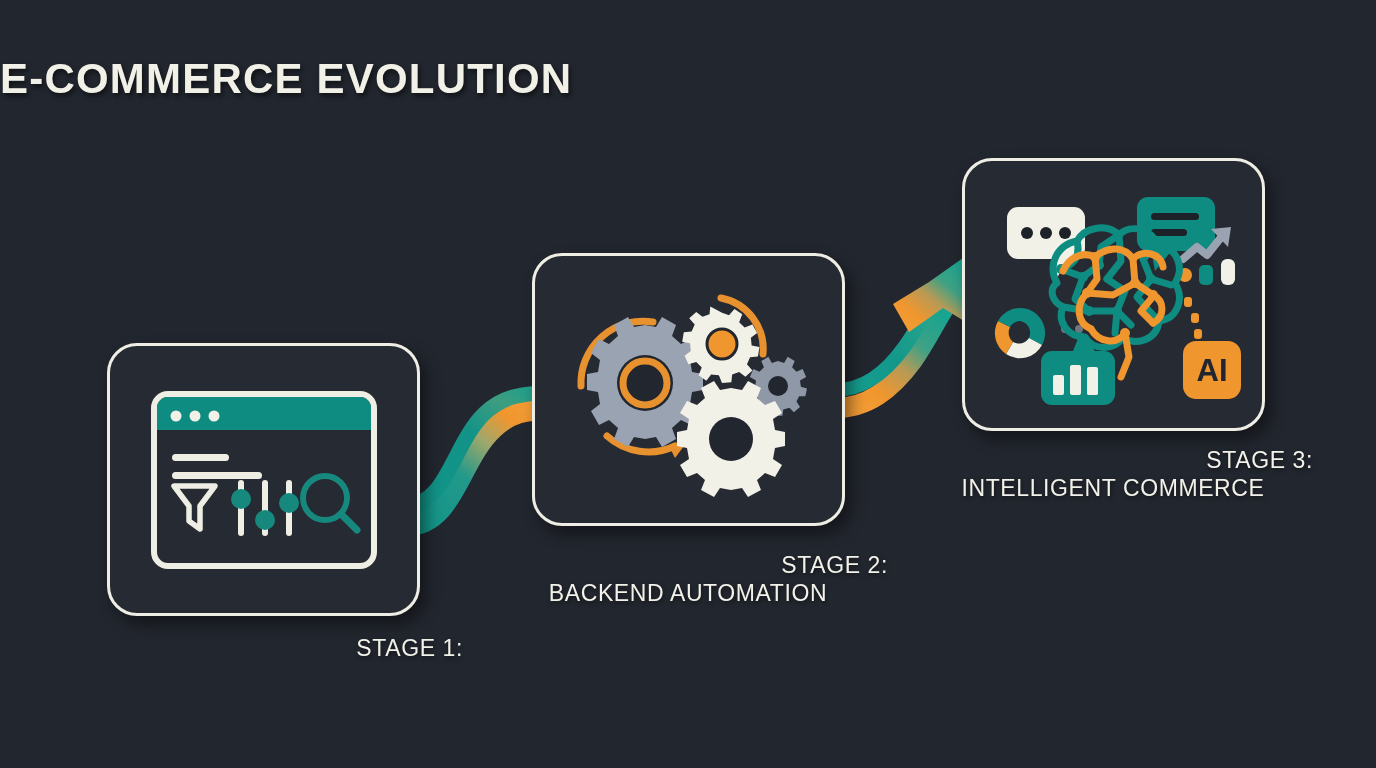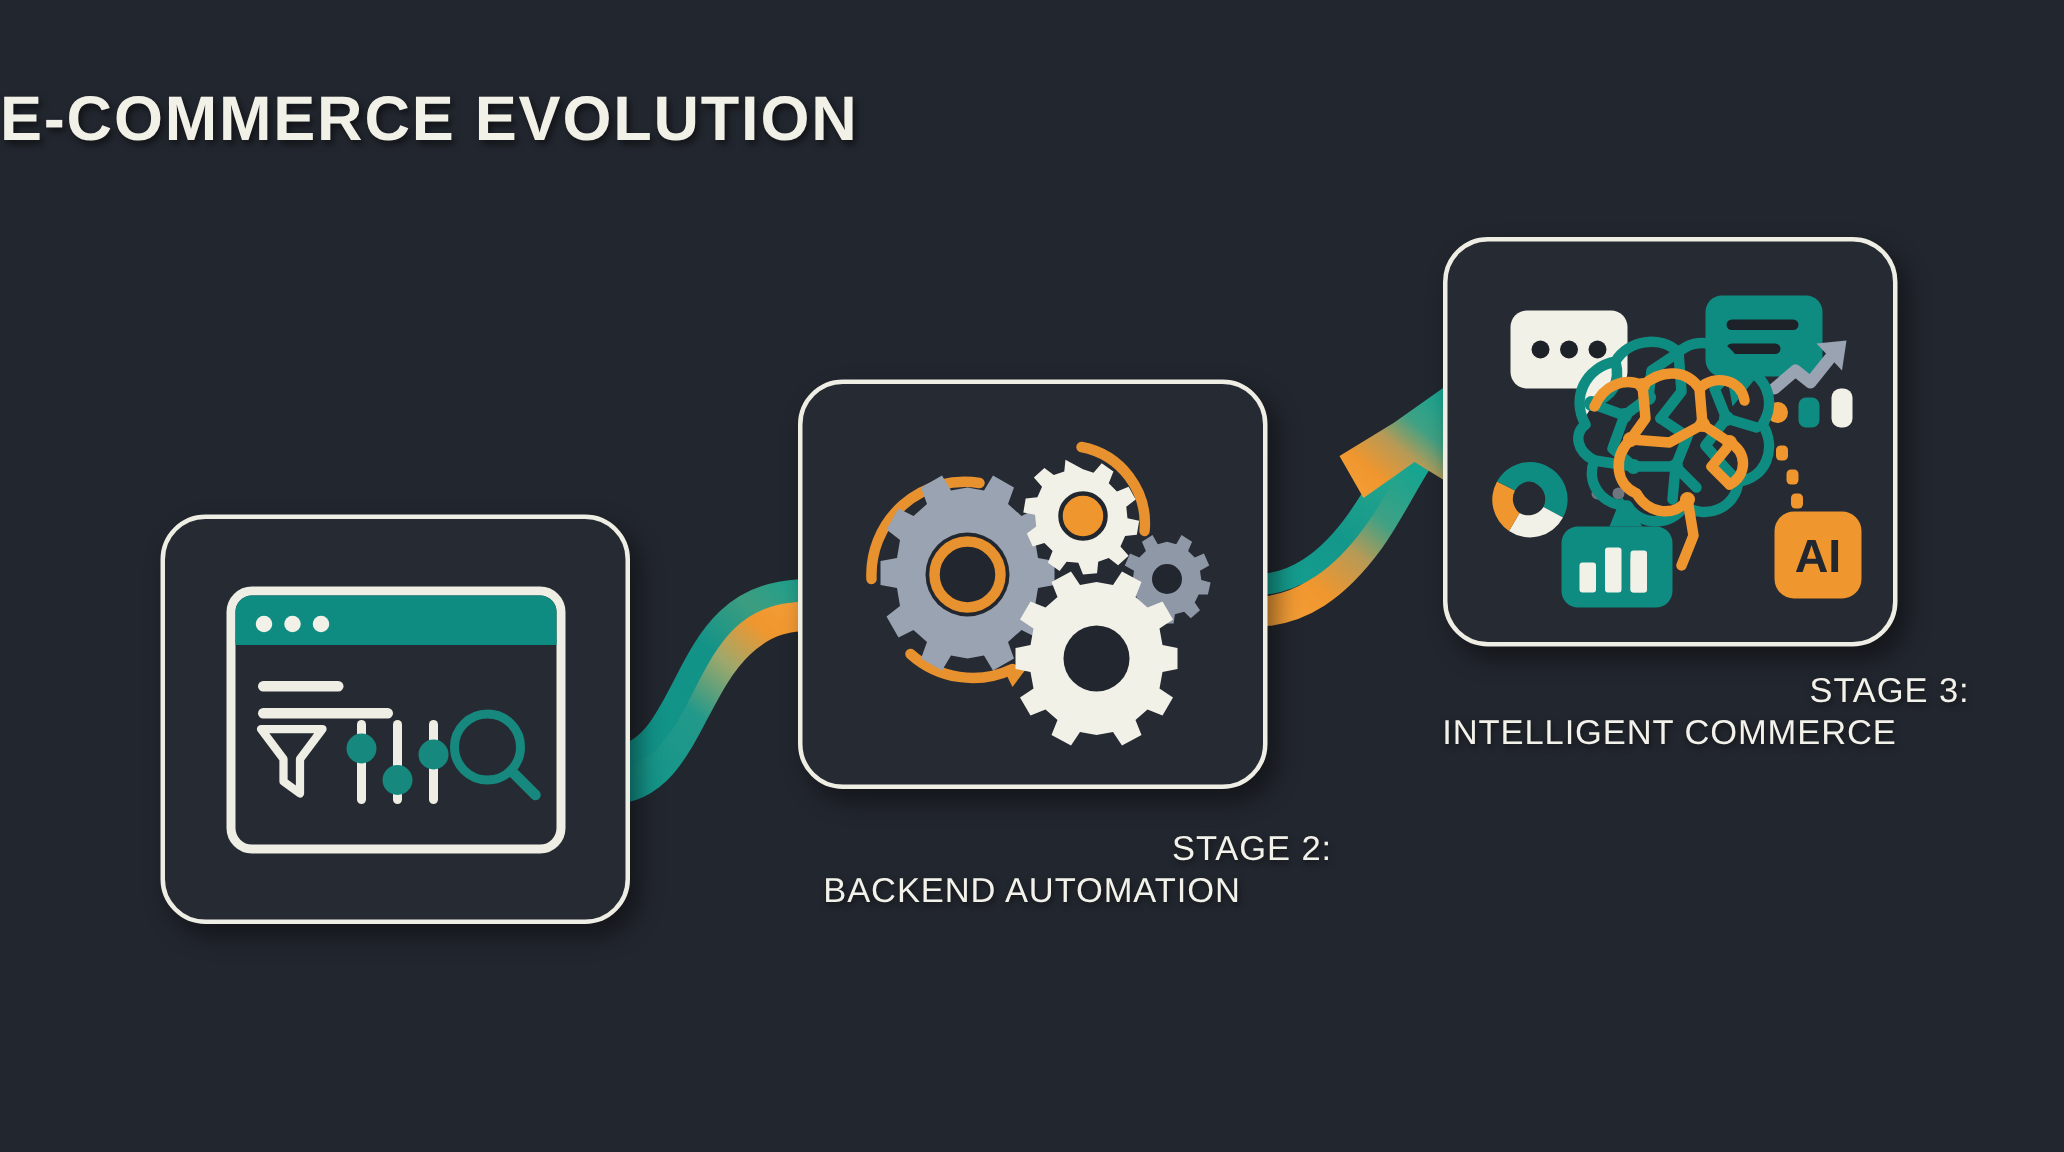--- a/index.html
+++ b/index.html
@@ -326,20 +326,21 @@
             <rect x="218" y="180" width="58" height="58" rx="13" fill="#f0962e"></rect>
             <text x="247" y="220" text-anchor="middle" font-family="Liberation Sans, sans-serif" font-size="31" font-weight="bold" fill="#22262e">AI</text>
           </g>
 
         </g>
       </svg>
     </div>
   </div>
 
   <div class="stage-label" id="label1">
+    <span class="l1">STAGE 1:</span>
   </div>
 
   <div class="stage-label" id="label2">
     <span class="l1">STAGE 2:</span>
     <span class="l2">BACKEND AUTOMATION</span>
   </div>
 
   <div class="stage-label" id="label3">
     <span class="l1">STAGE 3:</span>
     <span class="l2">INTELLIGENT COMMERCE</span>

